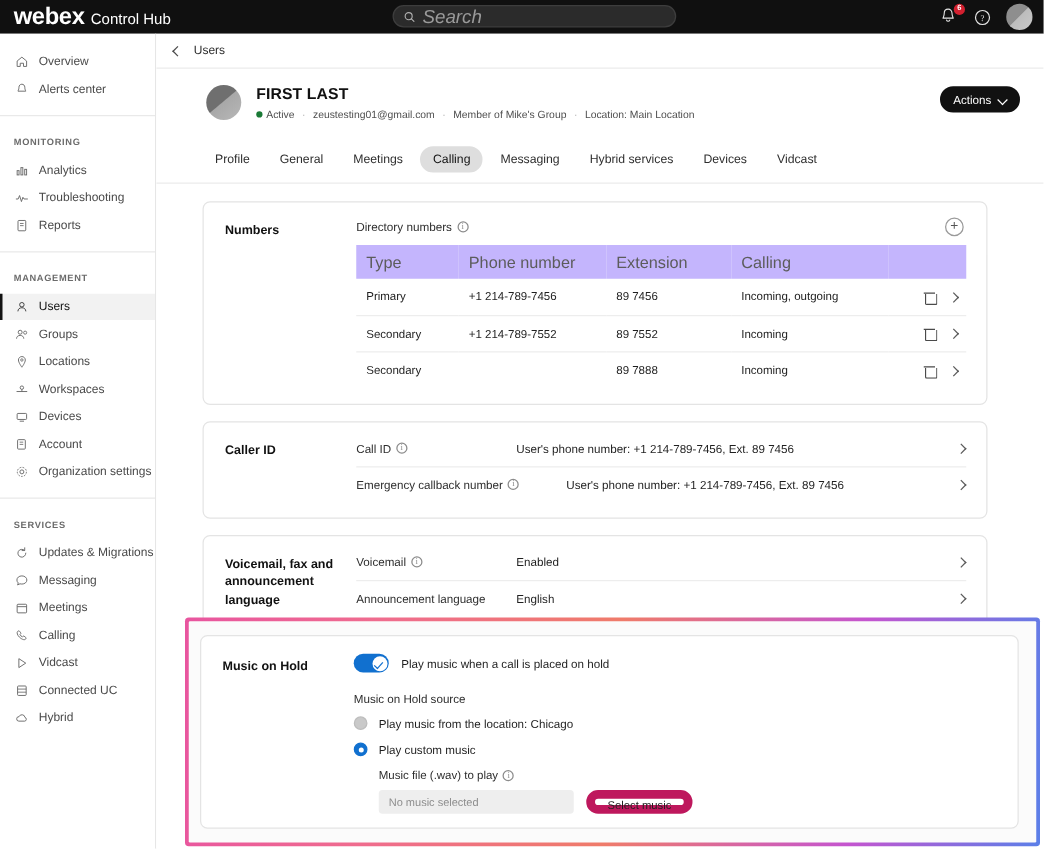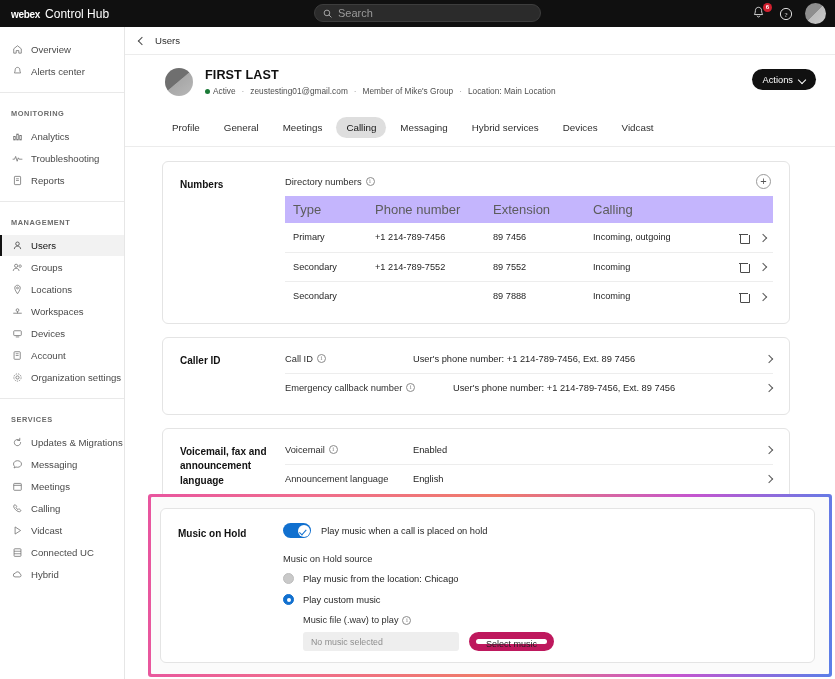--- a/index.html
+++ b/index.html
@@ -13,36 +13,37 @@
 
   
   .topbar {
     position: absolute; top: 0; left: 0;
     width: 835px; height: 27px;
     background: #101010;
     display: flex; align-items: center;
   }
   .brand { display: flex; align-items: baseline; gap: 5px; padding-left: 11px; }
   .brand-webex {
-    color: #ffffff; font-size: 10px; font-weight: 700; letter-spacing: -0.3px;
+    color: #ffffff; font-size: 19px; font-weight: 700; letter-spacing: -0.3px;
   }
   .brand-hub { color: #ffffff; font-size: 12px; font-weight: 400; }
   .search-wrap {
     position: absolute; left: 314px; top: 4px;
     width: 227px; height: 18px;
   }
   .search-box {
     width: 100%; height: 100%;
     background: #2b2b2b; border: 1px solid #3d3d3d; border-radius: 9px;
     display: flex; align-items: center; gap: 6px; padding: 0 8px;
   }
   .search-box input {
     background: transparent; border: none; outline: none;
-    color: #cfcfcf; font-size: 11px; font-family: "Liberation Sans", sans-serif;
+    color: #cfcfcf; font-size: 15px; font-family: "Liberation Sans", sans-serif;
     width: 100%;
+    font-style: italic;
   }
   .search-box input::placeholder { color: #9a9a9a; }
   .top-right {
     position: absolute; right: 9px; top: 0; height: 27px;
     display: flex; align-items: center; gap: 12px;
   }
   .bell-wrap { position: relative; width: 15px; height: 15px; }
   .badge {
     position: absolute; top: -3px; right: -5px;
     background: #d2202f; color: #fff;

